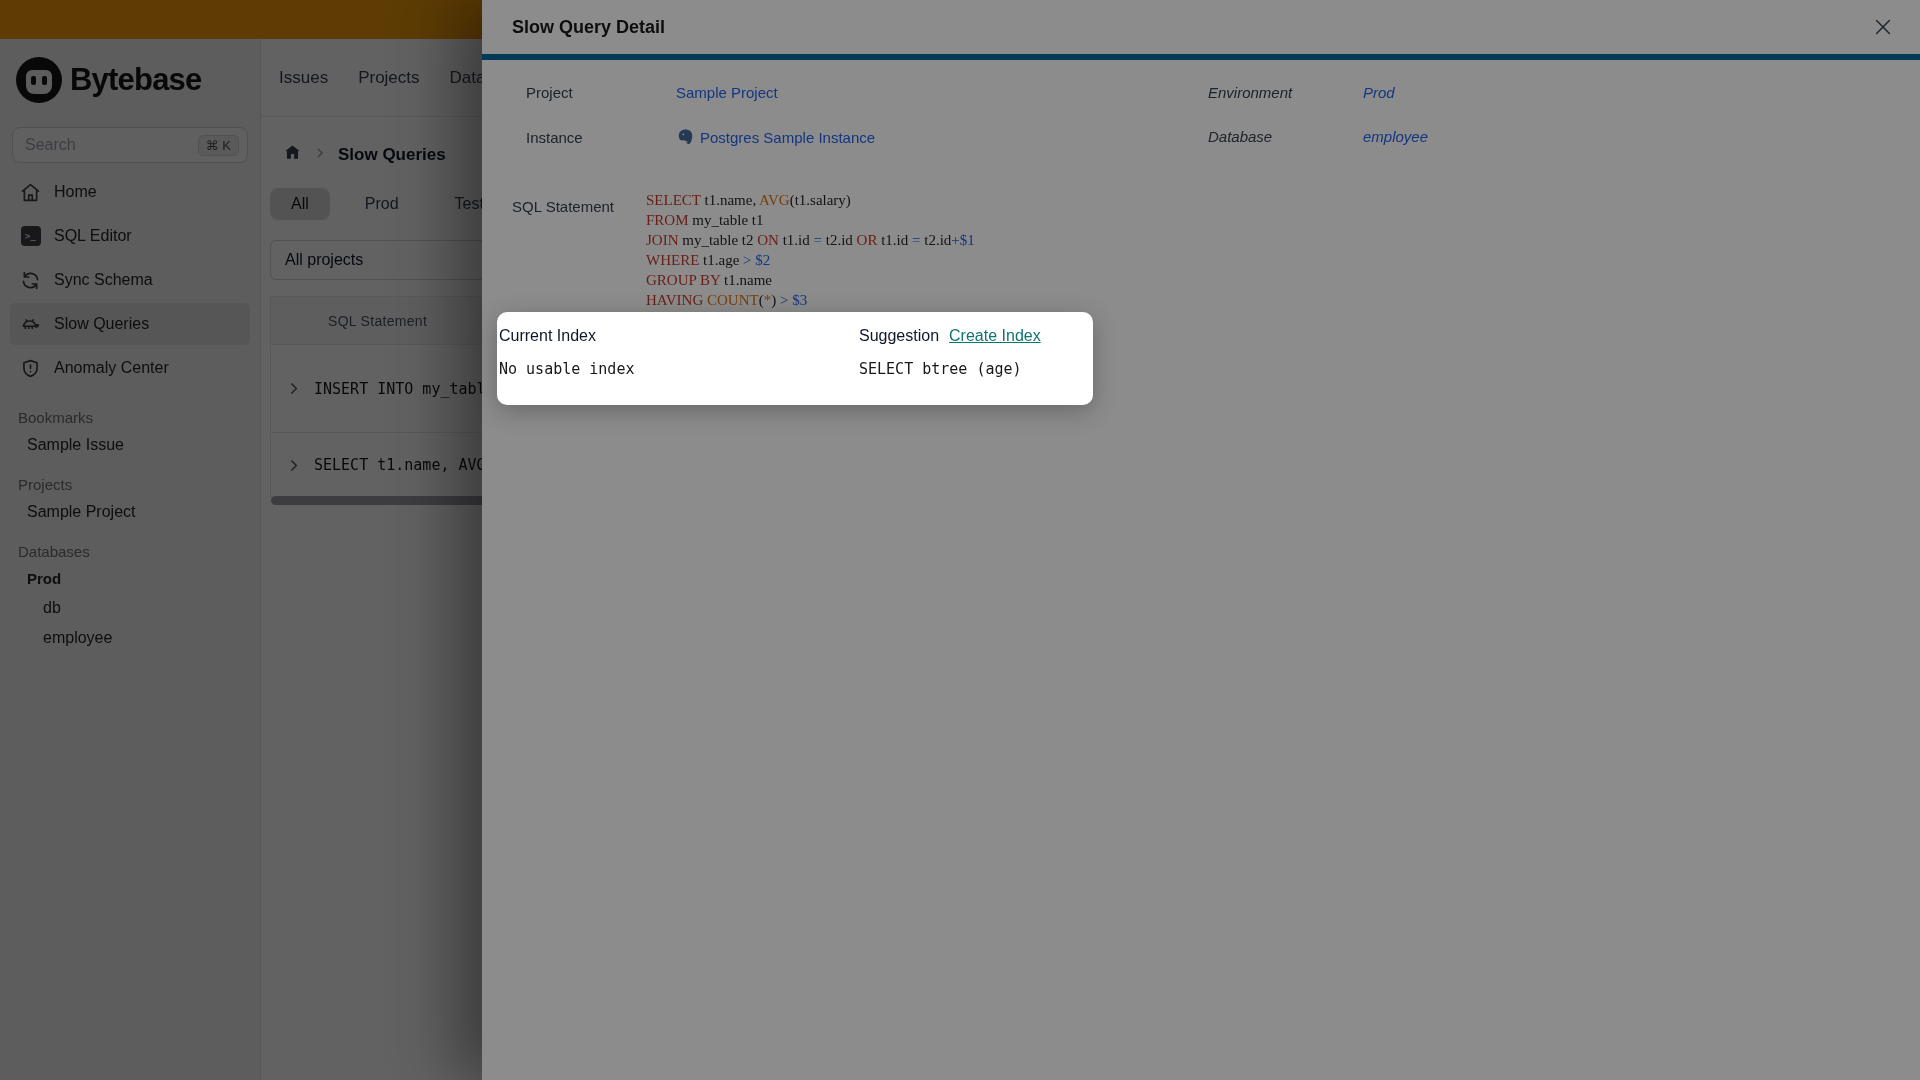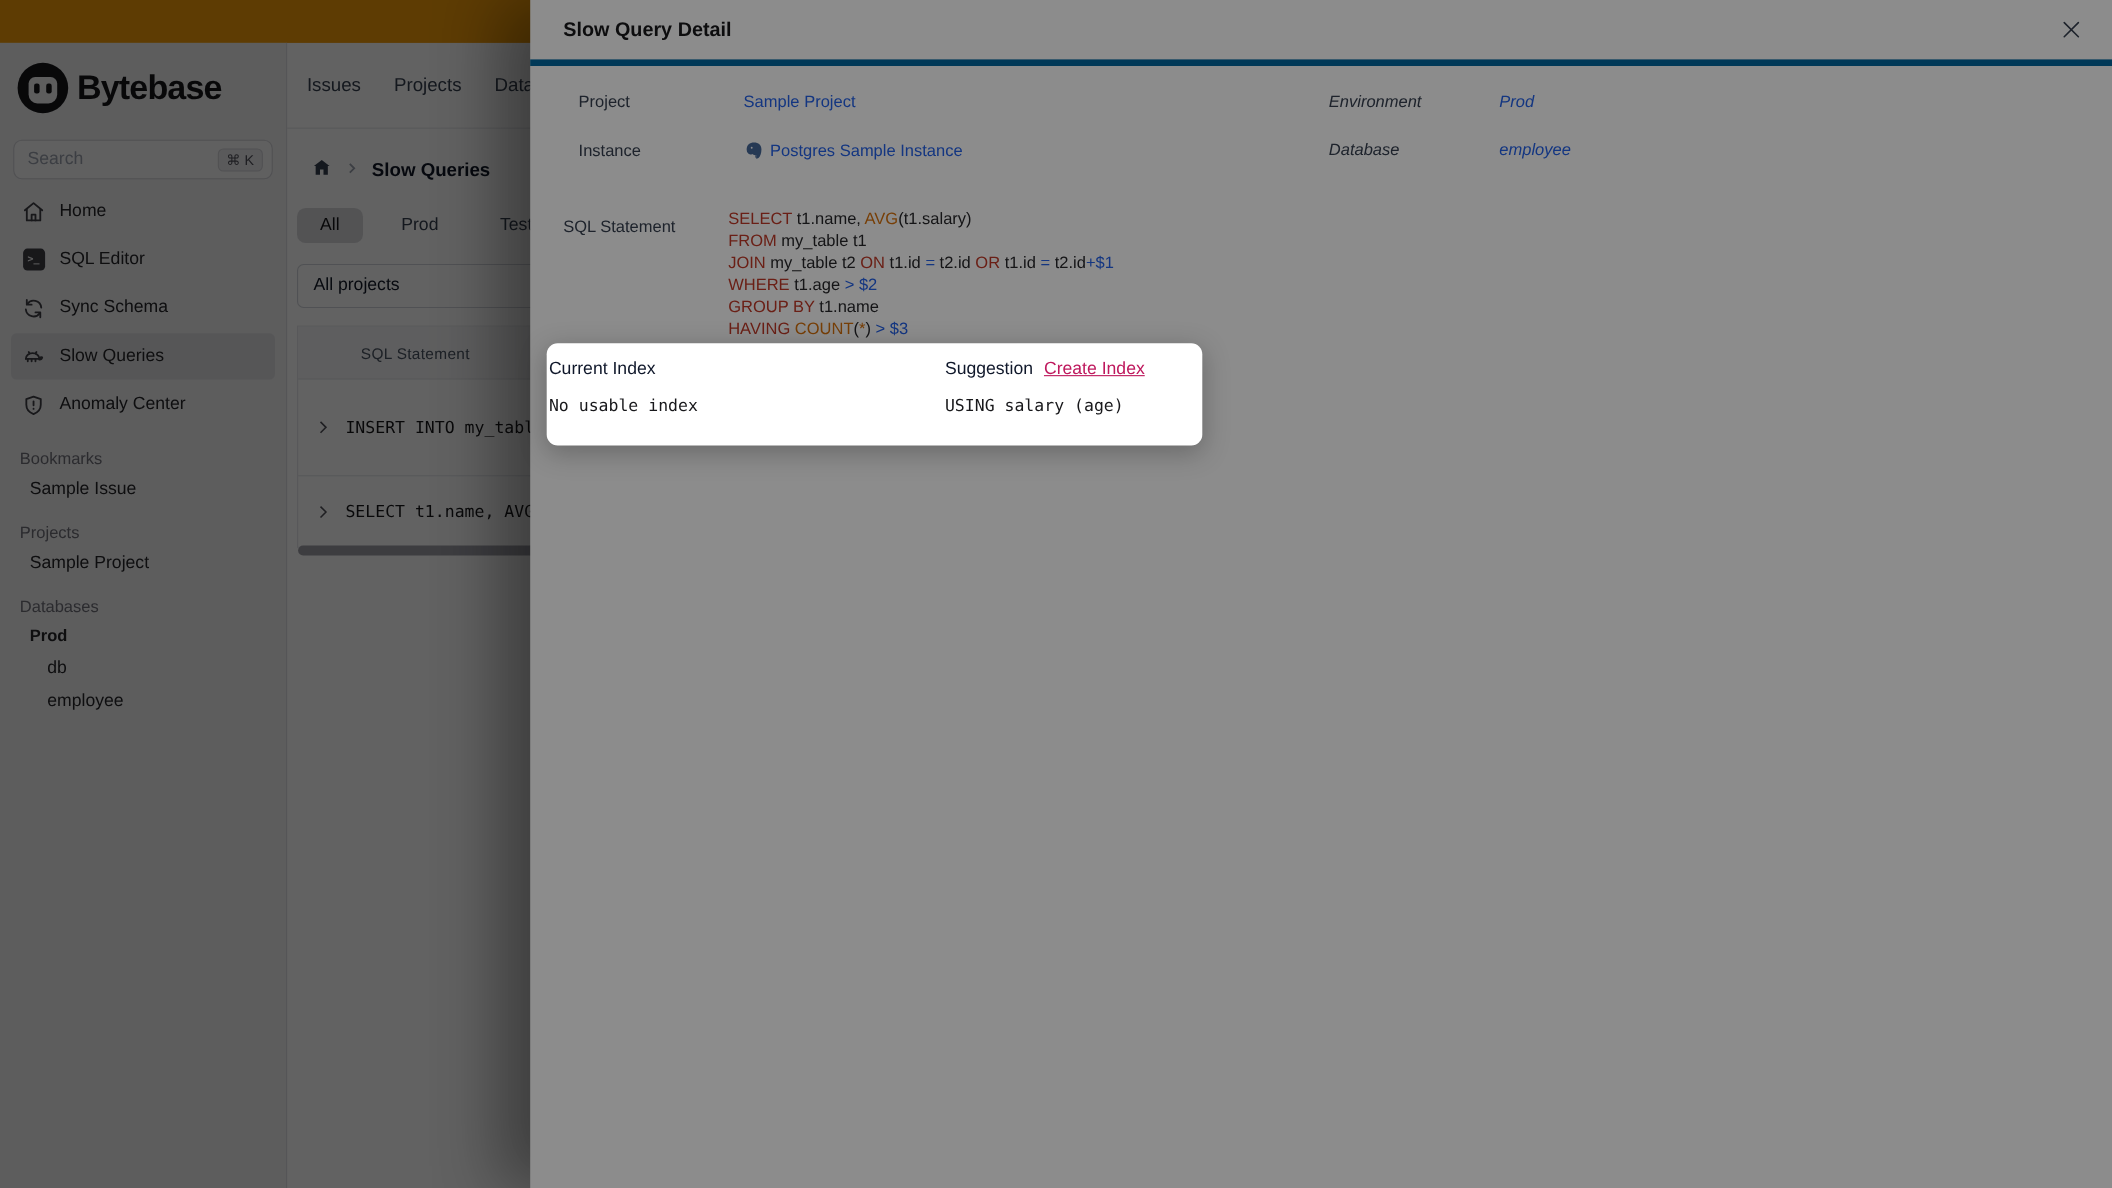--- a/index.html
+++ b/index.html
@@ -69,33 +69,33 @@
   .fields { position:relative; padding:0; }
   .frow { position:absolute; display:flex; align-items:center; }
   .flabel { width:150px; font-size:15px; color:#374151; flex:none; }
   .fvalue { font-size:15px; color:#2563eb; display:flex; align-items:center; gap:5px; }
   .frow.c1 { left:44px; }
   .frow.c2 { left:726px;font-style:italic; }
   .frow.c2 .flabel { width:155px; }
   .pg-ic svg { width:19px; height:19px; display:block; }
 
   .sql-label { position:absolute; left:30px; top:138px; font-size:15px; color:#374151; }
-  .sql-block { position:absolute; left:180px; top:130px; font-family:Liberation Sans, sans-serif; font-size:15px; line-height:20px; white-space:pre; }
+  .sql-block { position:absolute; left:164px; top:130px; font-family:Liberation Serif, serif; font-size:15px; line-height:20px; white-space:pre; }
   .tok-kw { color:#c23a28; }
   .tok-fn { color:#d9730d; }
   .tok-op { color:#2563eb; }
   .tok-id { color:#27272a; }
 
   .dim { position:absolute; inset:0; background:rgba(0,0,0,0.45); z-index:30; }
 
   
   .card { position:absolute; left:497px; top:312px; width:596px; height:93px; background:#ffffff; border-radius:10px; z-index:40; box-shadow:0 6px 24px rgba(0,0,0,0.25); padding:15px 2px; }
   .card-grid { display:grid; grid-template-columns:360px 1fr; row-gap:15px; }
   .card-h { font-size:16px; color:#0f172a; display:flex; align-items:center; gap:10px; }
-  .card-link { color:#be185d; text-decoration:underline; cursor:pointer; }
+  .card-link { color:#0f766e; text-decoration:underline; cursor:pointer; }
   .card-mono { font-family:"DejaVu Sans Mono",monospace; font-size:15px; color:#18181b; }
 </style>
 </head>
 <body>
 
 <div class="screen">
 
   <div class="banner"></div>
 
   <div class="app">
@@ -285,17 +285,17 @@
   <div class="dim"></div>
 
   <div class="card">
     <div class="card-grid">
       <div class="card-h">Current Index</div>
       <div class="card-h">
         <span>Suggestion</span>
         <span class="card-link">Create Index</span>
       </div>
       <div class="card-mono">No usable index</div>
-      <div class="card-mono">USING salary (age)</div>
+      <div class="card-mono">SELECT btree (age)</div>
     </div>
   </div>
 
 </div>
 
 </body></html>

